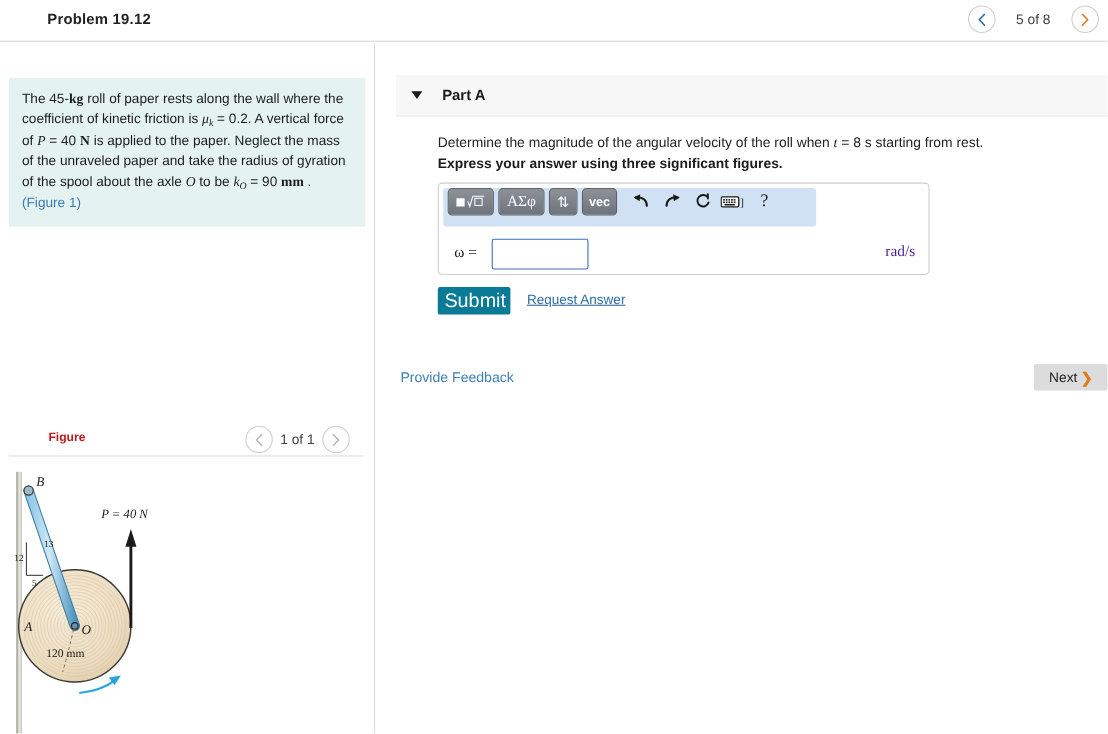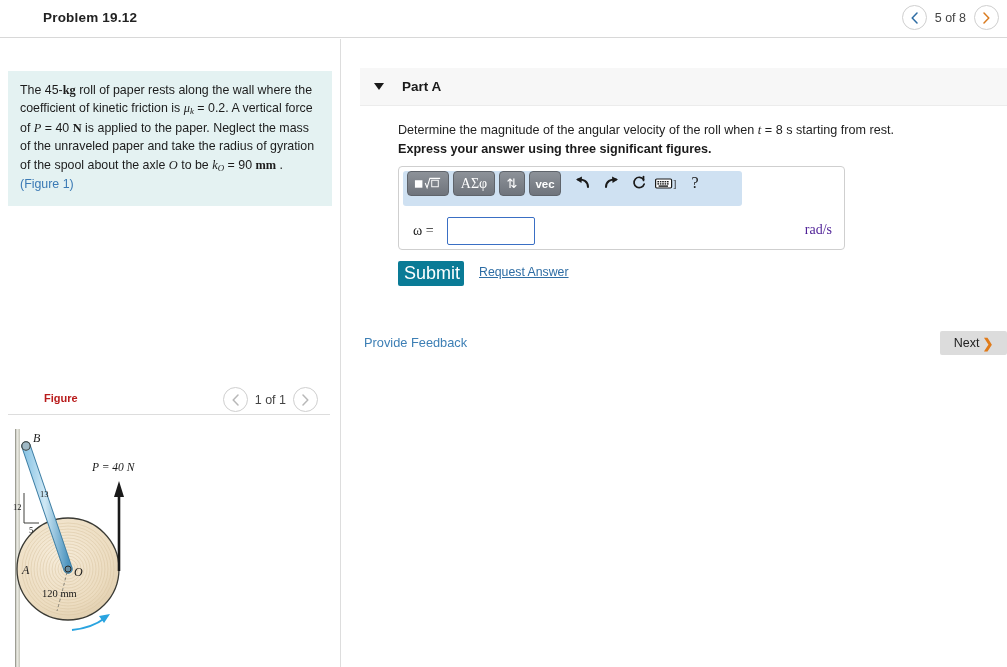--- a/index.html
+++ b/index.html
@@ -19,21 +19,21 @@
     border-bottom: 1px solid #d8d8d8;
   }
   .problem-title {
     position: absolute; left: 8px; top: 10px;
     font-size: 13.5px; font-weight: bold; color: #222;
     letter-spacing: .2px;
     margin-left: 35px;
   }
   .pager {
     position: absolute; right: 8px; top: 5px;
-    display: flex; align-items: center; gap: 8px;
+    display: flex; align-items: center; gap: 19px;
   }
   .circ-btn {
     width: 25px; height: 25px; border-radius: 50%;
     border: 1px solid #cfcfcf; background: #fff;
     display: flex; align-items: center; justify-content: center;
     cursor: pointer;
   }
   .circ-btn svg { display: block; }
   .pager-label { font-size: 12.5px; color: #444; white-space: nowrap; }
 

